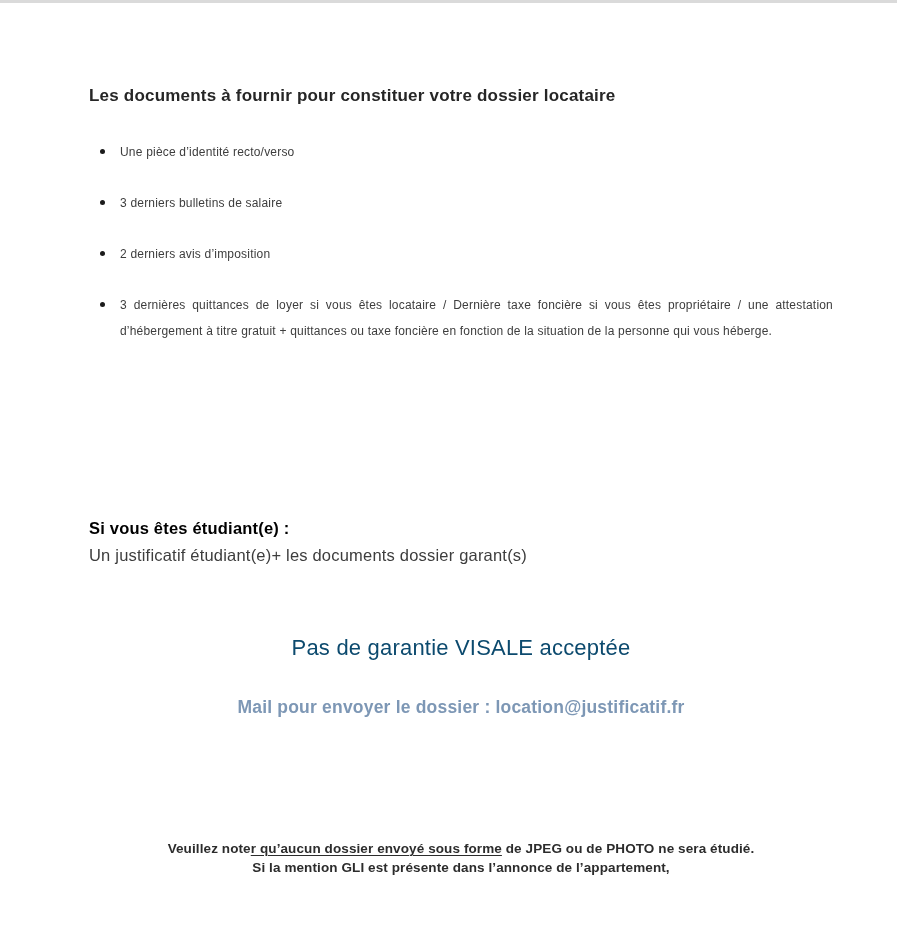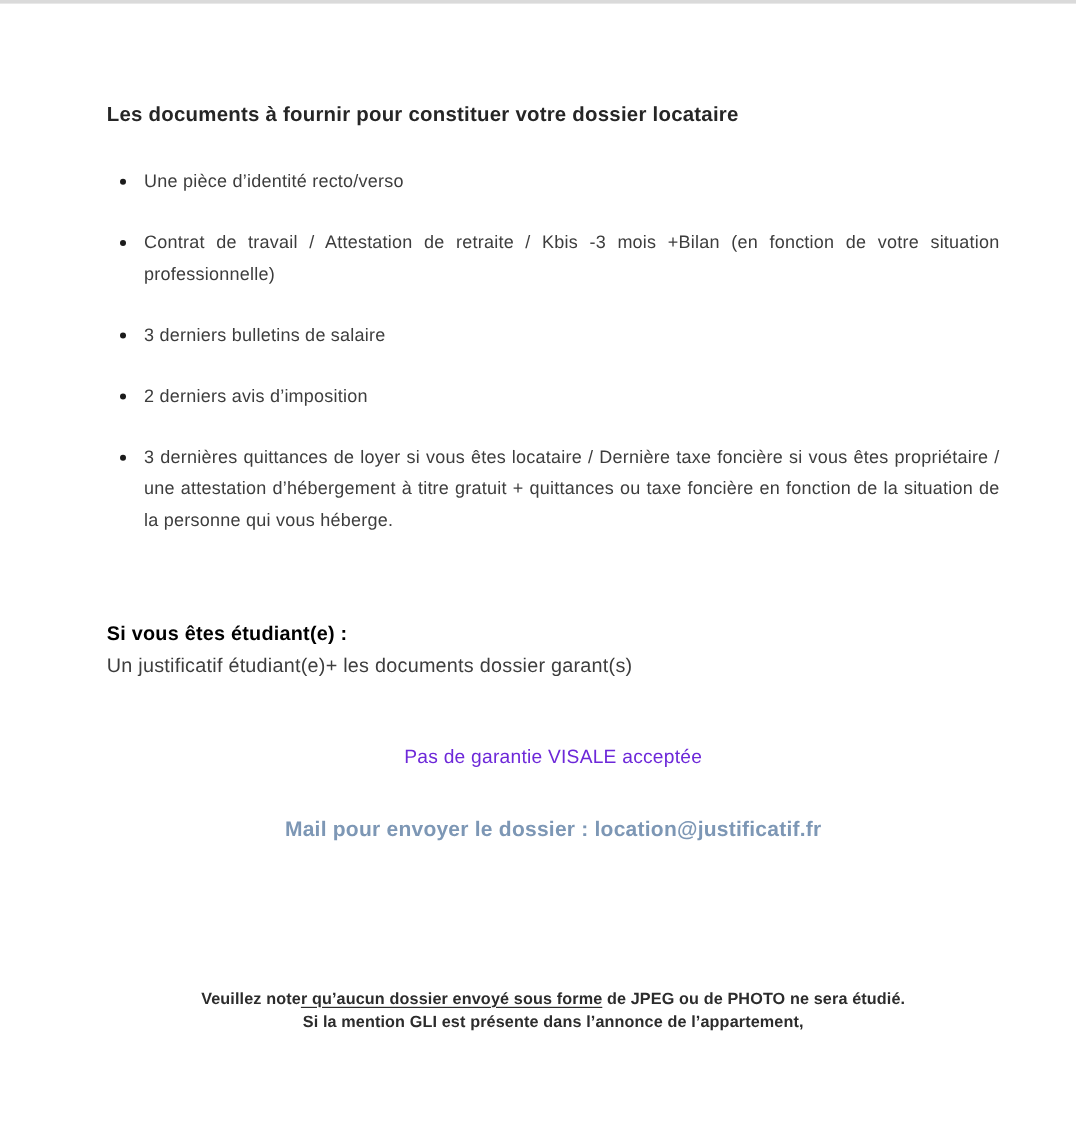--- a/index.html
+++ b/index.html
@@ -46,21 +46,21 @@
   .dot {
     flex: 0 0 auto;
     width: 5px;
     height: 5px;
     border-radius: 50%;
     background: #1b1b1b;
     margin: 10px 15px 0 11px;
   }
   .bullet-text {
     flex: 1;
-    font-size: 15px;
+    font-size: 12px;
     line-height: 26px;
     letter-spacing: 0.2px;
     text-align: justify;
     color: #3d3d3d;
   }
   .student {
     margin-top: 42px;
   }
   .student-heading {
     font-size: 16.5px;
@@ -69,26 +69,26 @@
     letter-spacing: 0.2px;
     color: #000000;
   }
   .student-body {
     font-size: 16.5px;
     line-height: 27px;
     letter-spacing: 0.2px;
     color: #3d3d3d;
   }
   .visale {
-    margin-top: 54px;
+    margin-top: 70px;
     text-align: center;
-    font-size: 16px;
+    font-size: 22px;
     line-height: 18px;
     letter-spacing: 0.2px;
-    color: #6d28d9;
+    color: #0c4a6e;
   }
   .mail {
     margin-top: 40px;
     text-align: center;
     font-size: 17.5px;
     font-weight: 700;
     line-height: 20px;
     letter-spacing: 0.2px;
     color: #7d97b5;
   }
@@ -125,24 +125,20 @@
 
     <h1 class="doc-title">Les documents à fournir pour constituer votre dossier locataire</h1>
 
     <div class="bullet-list">
 
       <div class="bullet-item">
         <span class="dot"></span>
         <span class="bullet-text">Une pièce d’identité recto/verso</span>
       </div>
 
-      <div class="bullet-item">
-        <span class="dot"></span>
-        <span class="bullet-text">Contrat de travail / Attestation de retraite / Kbis -3 mois +Bilan (en fonction de votre situation professionnelle)</span>
-      </div>
 
       <div class="bullet-item">
         <span class="dot"></span>
         <span class="bullet-text">3 derniers bulletins de salaire</span>
       </div>
 
       <div class="bullet-item">
         <span class="dot"></span>
         <span class="bullet-text">2 derniers avis d’imposition</span>
       </div>

